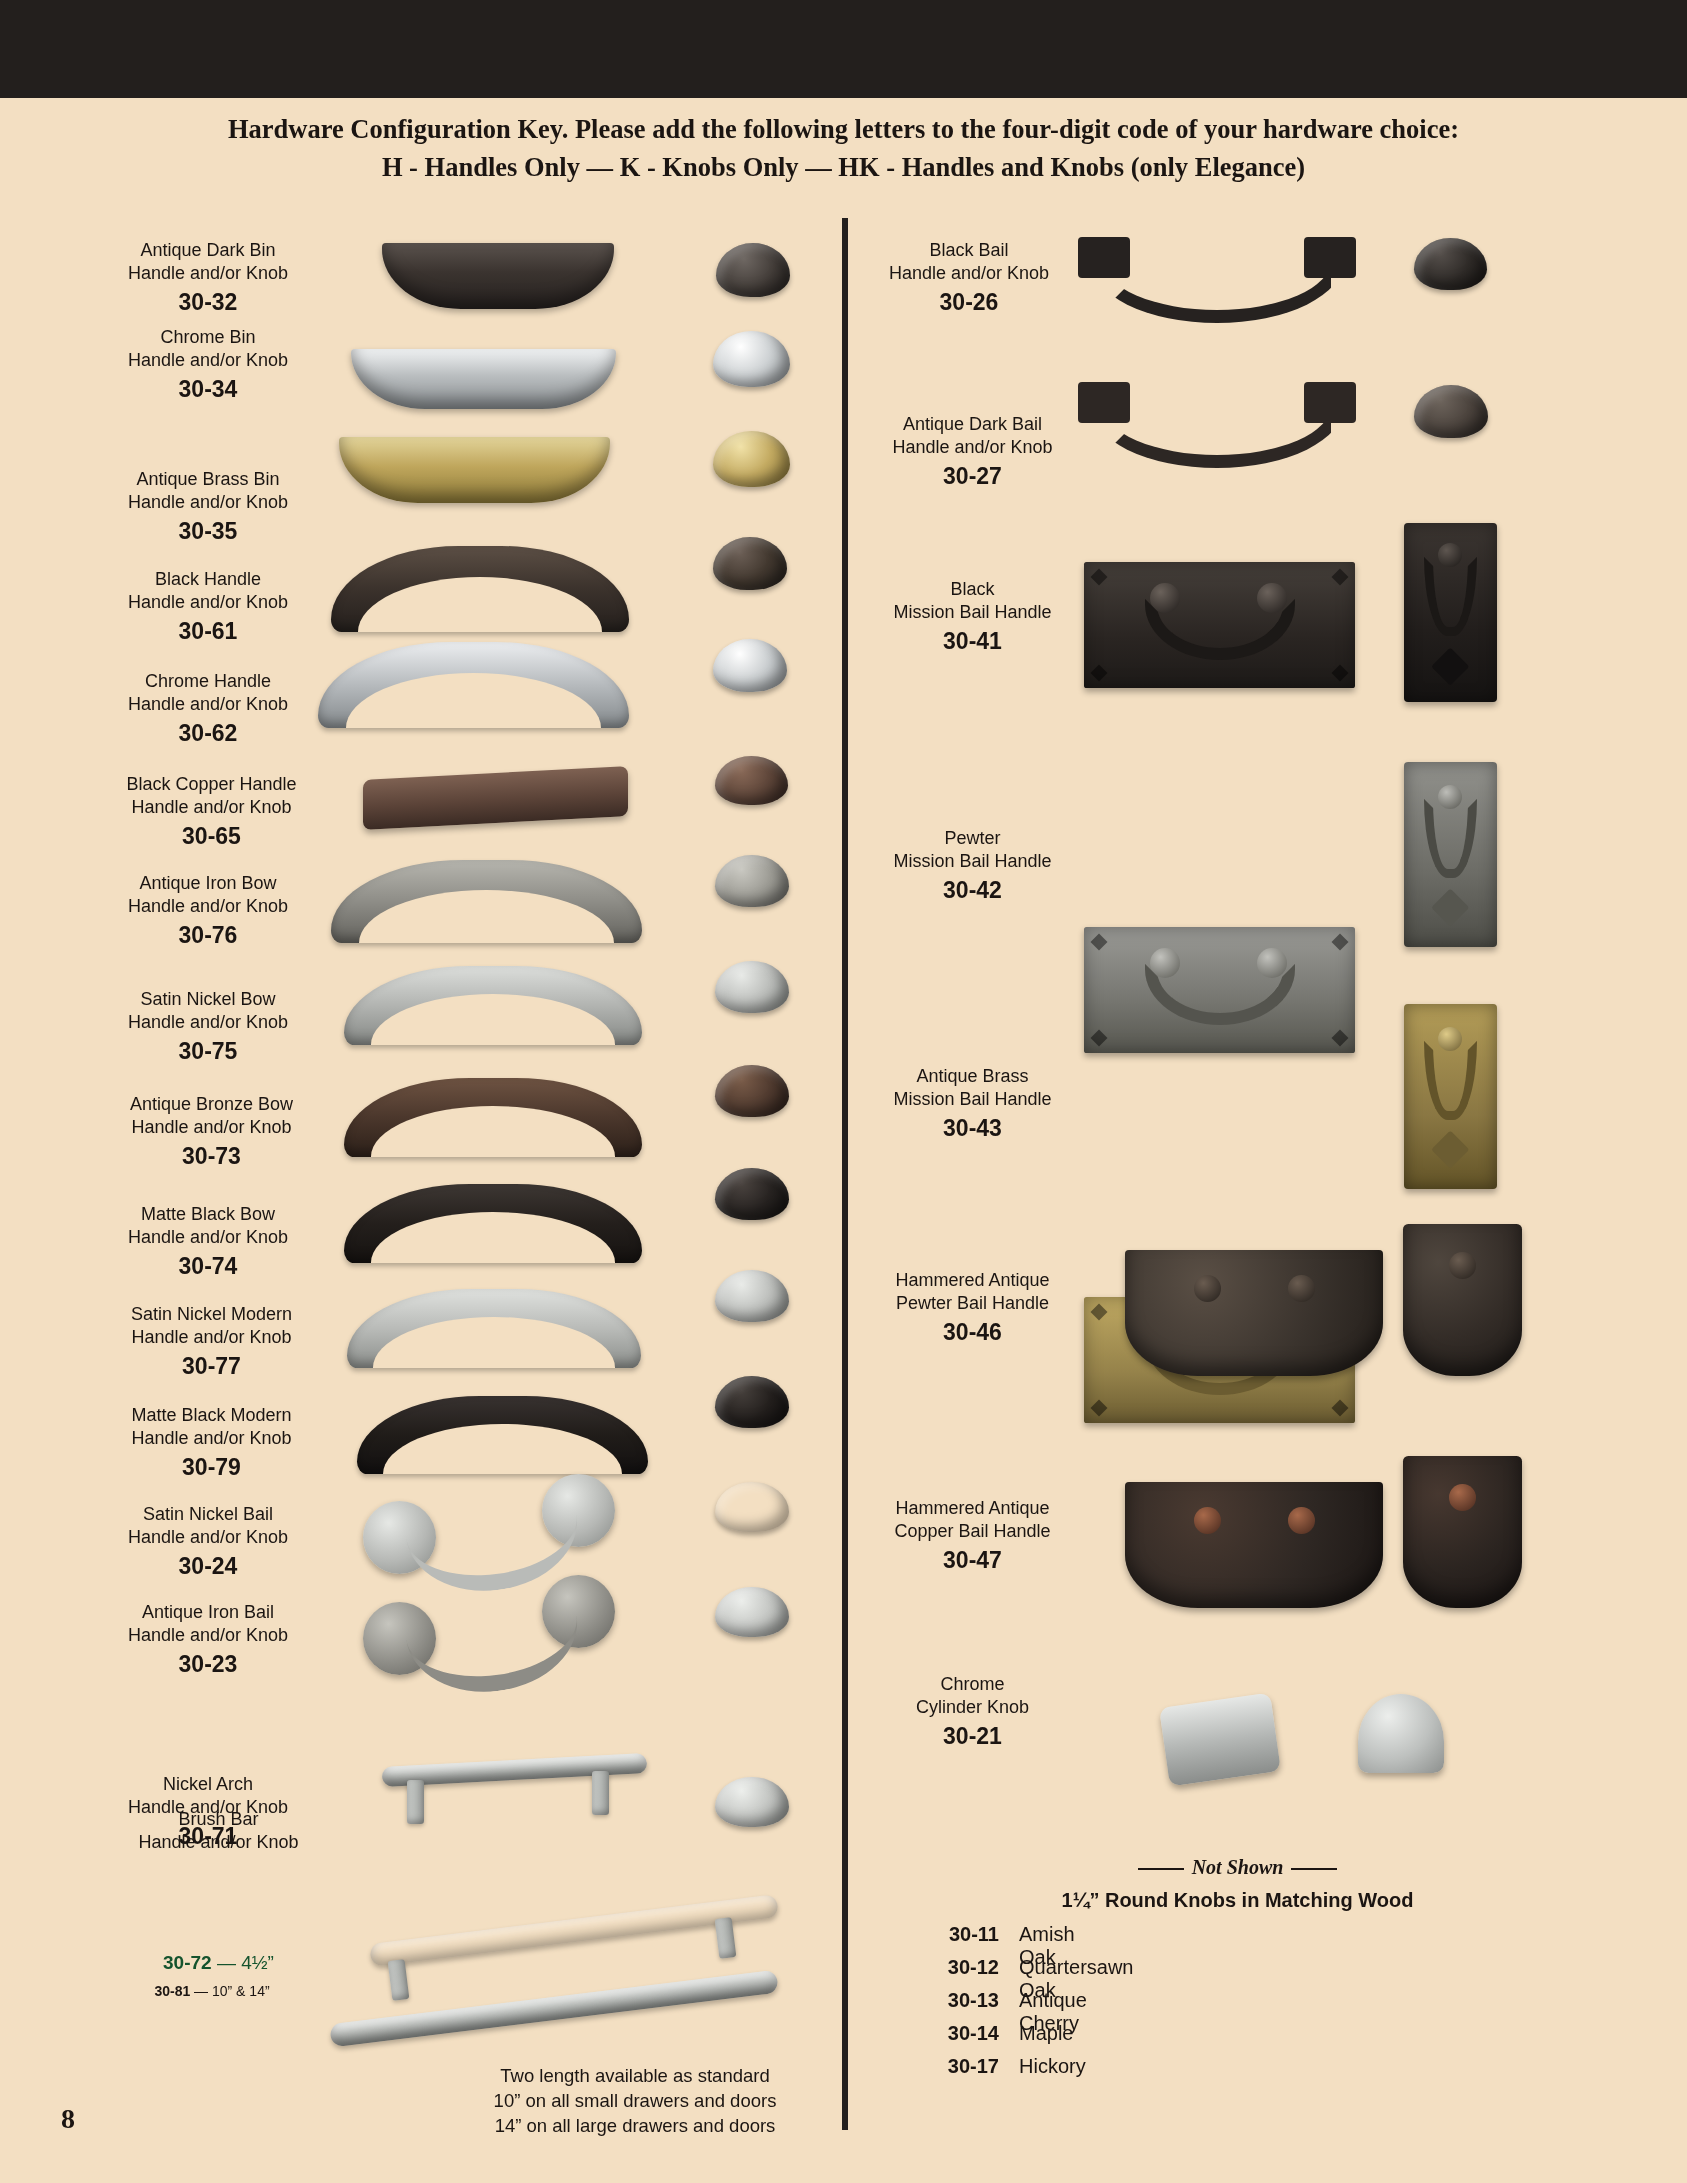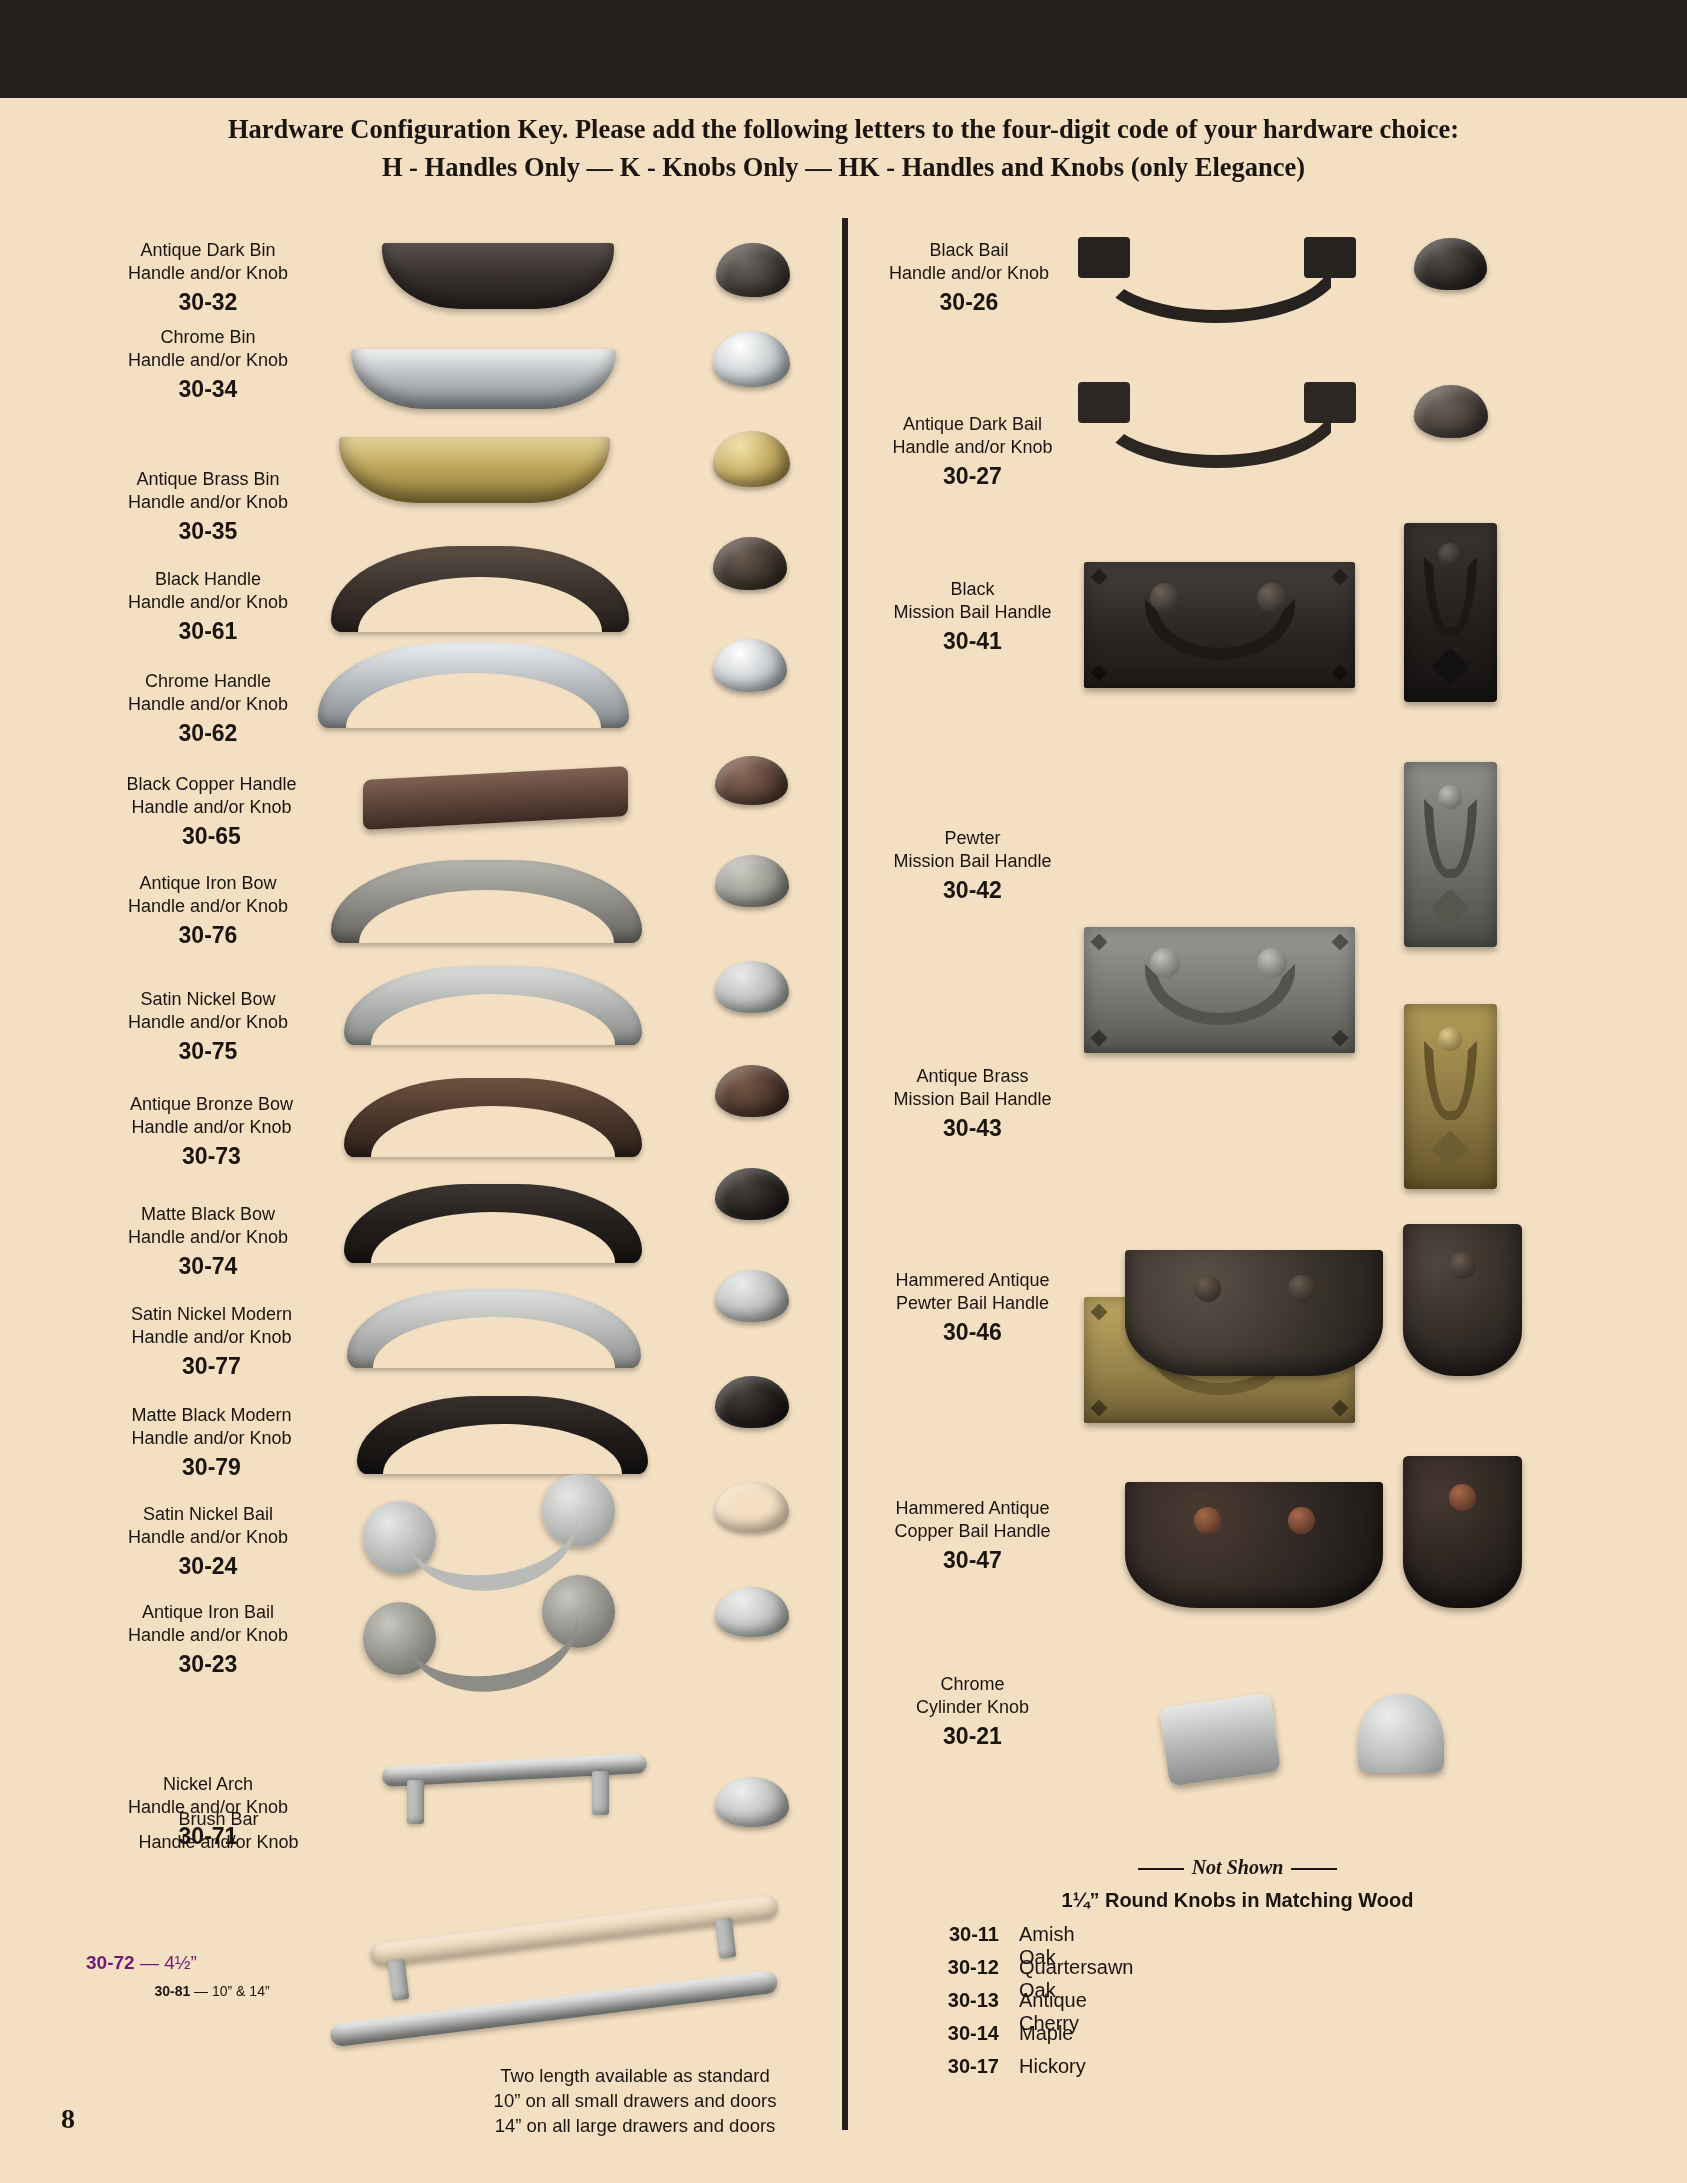--- a/index.html
+++ b/index.html
@@ -368,21 +368,21 @@
     <div class="barpull-bar" style="position:absolute; left:0; top:0; width:265px; height:20px; background:linear-gradient(180deg,#e3e5e2 0%,#b4b7b4 55%,#878a87 100%); transform:rotate(-3deg);"></div>
     <div class="post" style="position:absolute; left:25px; top:20px; width:17px; height:44px; background:linear-gradient(90deg,#cfd2cf,#9b9e9b);"></div>
     <div class="post" style="position:absolute; left:210px; top:10.6px; width:17px; height:44px; background:linear-gradient(90deg,#cfd2cf,#9b9e9b);"></div>
   </div>
   <div class="hw knob" style="left:715px; top:1777px; width:74px; height:50px; background:radial-gradient(circle at 36% 28%, #edefec 0%, #c0c2bf 52%, #909390 100%);"></div>
 
   <div class="label" style="left:86px; top:1808px; width:265px;">
     <span>Brush Bar</span><br>
     <span>Handle and/or Knob</span>
   </div>
-  <div style="position:absolute; left:86px; top:1952px; width:265px; text-align:left; font-size:19px; color:#701a75;">
+  <div style="position:absolute; left:86px; top:1952px; width:265px; text-align:center; font-size:19px; color:#14532d;">
     <span style="font-weight:bold;">30-72</span>
     <span> — </span>
     <span>4½”</span>
   </div>
   <div style="position:absolute; left:73px; top:1983px; width:278px; text-align:center; font-size:14px; color:#1b1512;">
     <span style="font-weight:bold;">30-81</span>
     <span> — </span>
     <span>10” &amp; 14”</span>
   </div>
   <div class="hw" style="left:329px; top:1919px; width:450px; height:132px;">

